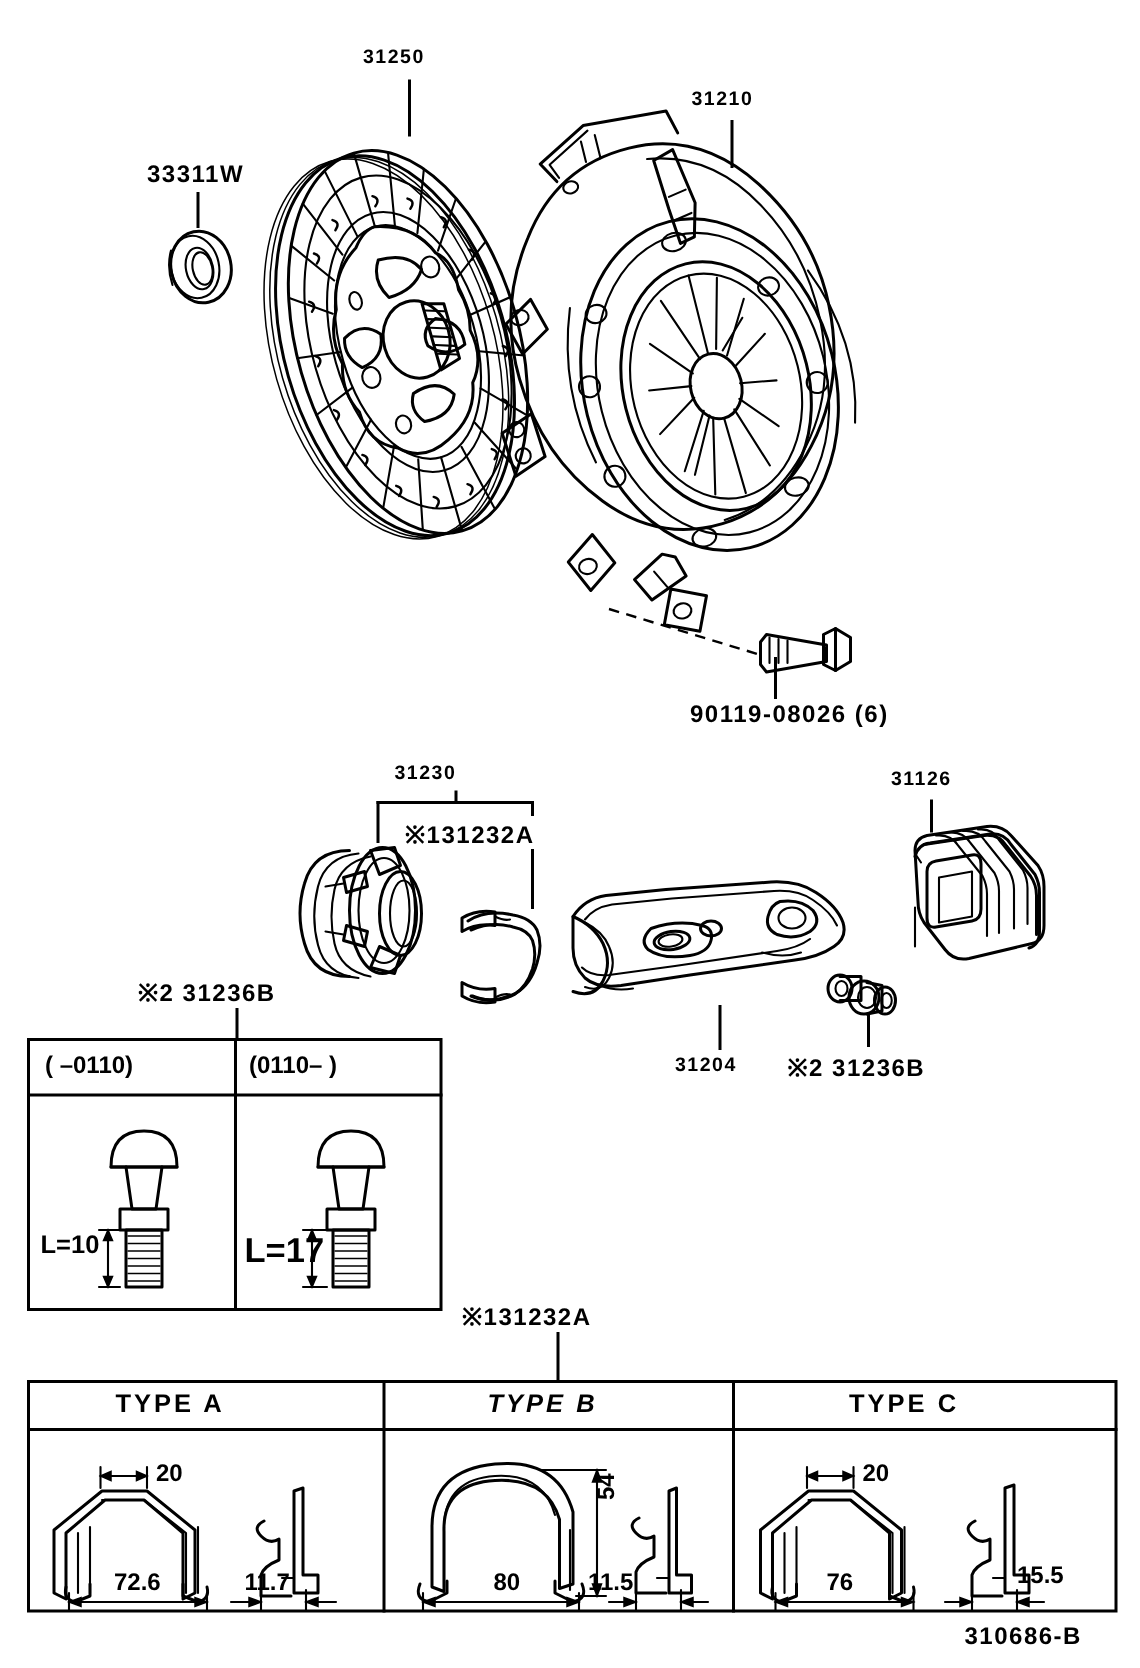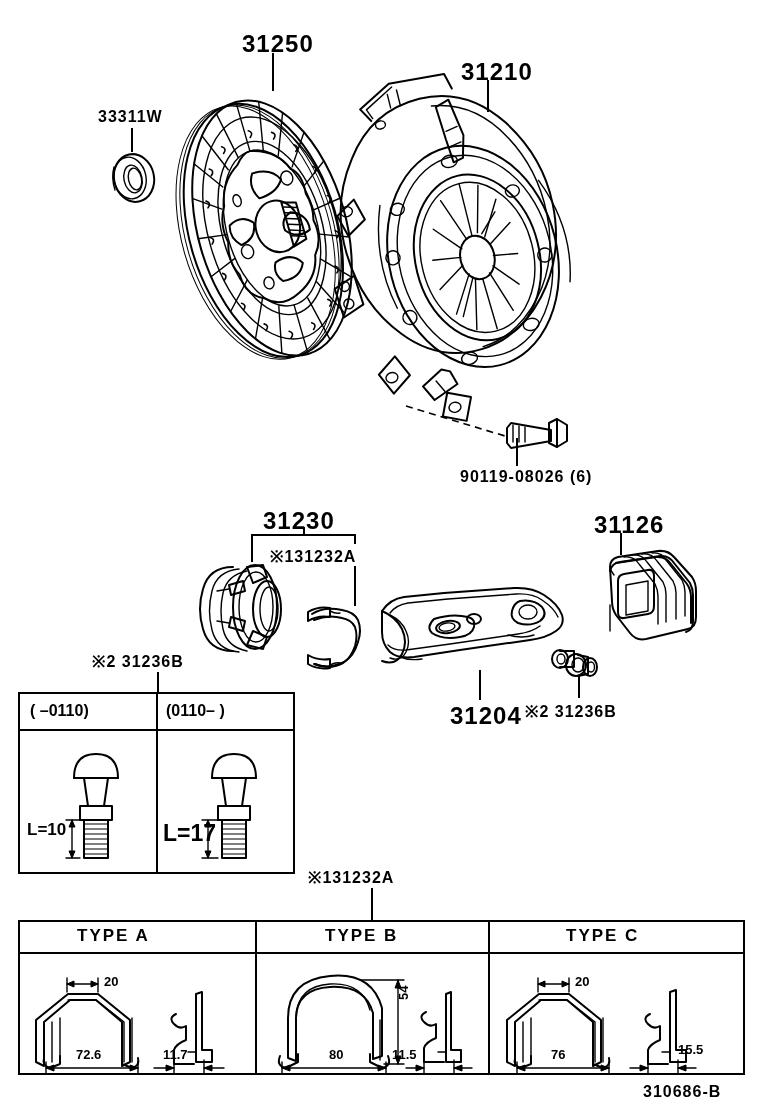--- a/index.html
+++ b/index.html
@@ -1,22 +1,22 @@
 <!DOCTYPE html>
 <html><head>
 <meta charset="utf-8">
 <style>
   html,body{margin:0;padding:0;background:#fff;}
   body{width:760px;height:1112px;position:relative;overflow:hidden;
        font-family:"Liberation Sans", sans-serif;color:#000;}
   .canvas{position:absolute;left:0;top:0;width:760px;height:1112px;}
   .lbl{position:absolute;font-weight:bold;letter-spacing:1px;white-space:nowrap;}
-  .lbl-lg{font-size:24px;}
+  .lbl-lg{font-size:13px;}
   .lbl-md{font-size:16px;}
-  .dim{position:absolute;font-weight:bold;font-size:13px;white-space:nowrap;}
+  .dim{position:absolute;font-weight:bold;font-size:16px;white-space:nowrap;}
   .typehdr{position:absolute;font-weight:bold;font-size:17px;letter-spacing:2px;white-space:nowrap;}
   .rngtxt{position:absolute;font-weight:bold;font-size:16px;white-space:nowrap;}
   .idtxt{position:absolute;font-weight:bold;font-size:16px;letter-spacing:1px;white-space:nowrap;}
   .box{position:absolute;border:2px solid #000;box-sizing:border-box;}
   .vline{position:absolute;background:#000;width:2px;}
   .hline{position:absolute;background:#000;height:2px;}
   svg{overflow:visible;}
   .s{fill:none;stroke:#000;stroke-width:1.4;stroke-linejoin:round;stroke-linecap:round;}
   .s2{fill:none;stroke:#000;stroke-width:2;stroke-linejoin:round;stroke-linecap:round;}
   .sf{fill:#000;stroke:#000;stroke-width:1;}
@@ -344,21 +344,21 @@
 
   <div class="lbl lbl-md" style="left:308px;top:866px;">※131232A</div>
   <div class="vline" style="left:371px;top:888px;height:32px;"></div>
 
   <div class="box" style="left:18px;top:920px;width:727px;height:155px;"></div>
   <div class="hline" style="left:18px;top:952px;width:727px;"></div>
   <div class="vline" style="left:255px;top:920px;height:155px;"></div>
   <div class="vline" style="left:488px;top:920px;height:155px;"></div>
 
   <div class="typehdr" style="left:77px;top:926px;">TYPE  A</div>
-  <div class="typehdr" style="left:325px;top:926px;">TYPE  B</div>
+  <div class="typehdr" style="left:325px;top:926px;font-style:italic;">TYPE  B</div>
   <div class="typehdr" style="left:566px;top:926px;">TYPE  C</div>
 
   <svg style="position:absolute;left:28px;top:956px;" width="225" height="118" viewBox="0 0 225 118">
 
     <path class="s" d="M39 28 l31 0"></path>
     <path class="sf" d="M39 28 l7 -3 l0 6 z"></path>
     <path class="sf" d="M70 28 l-7 -3 l0 6 z"></path>
     <path class="s" d="M39 22 l0 14 M70 22 l0 14"></path>
 
     <path class="s2" d="M40 38 l30 0 l32 26 l0 42 l-8 4 l0 -44 l-26 -22 l-26 0 l-26 22 l0 44 l-8 -4 l0 -42 z"></path>

